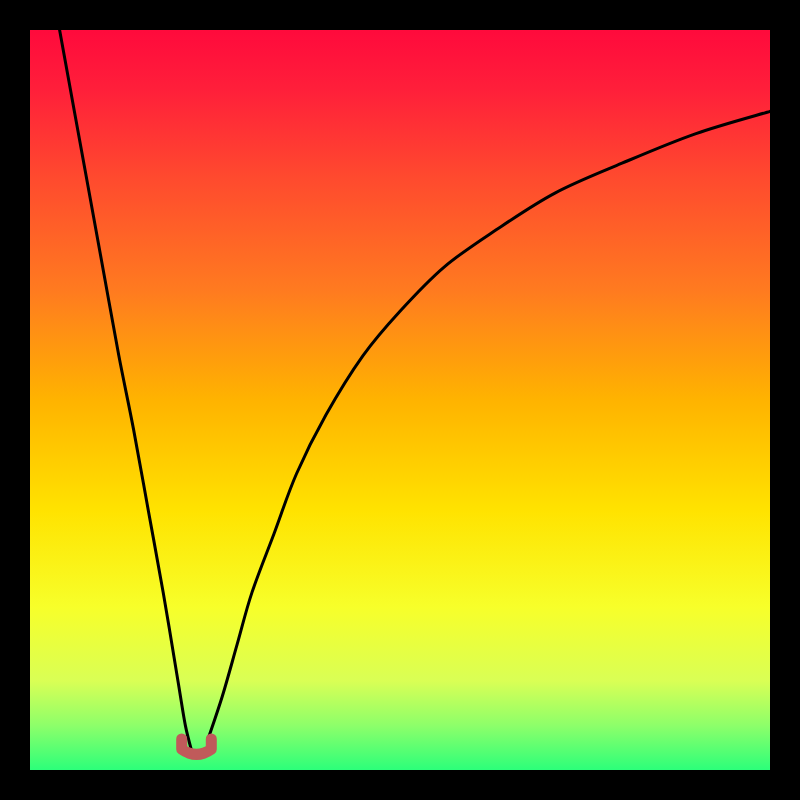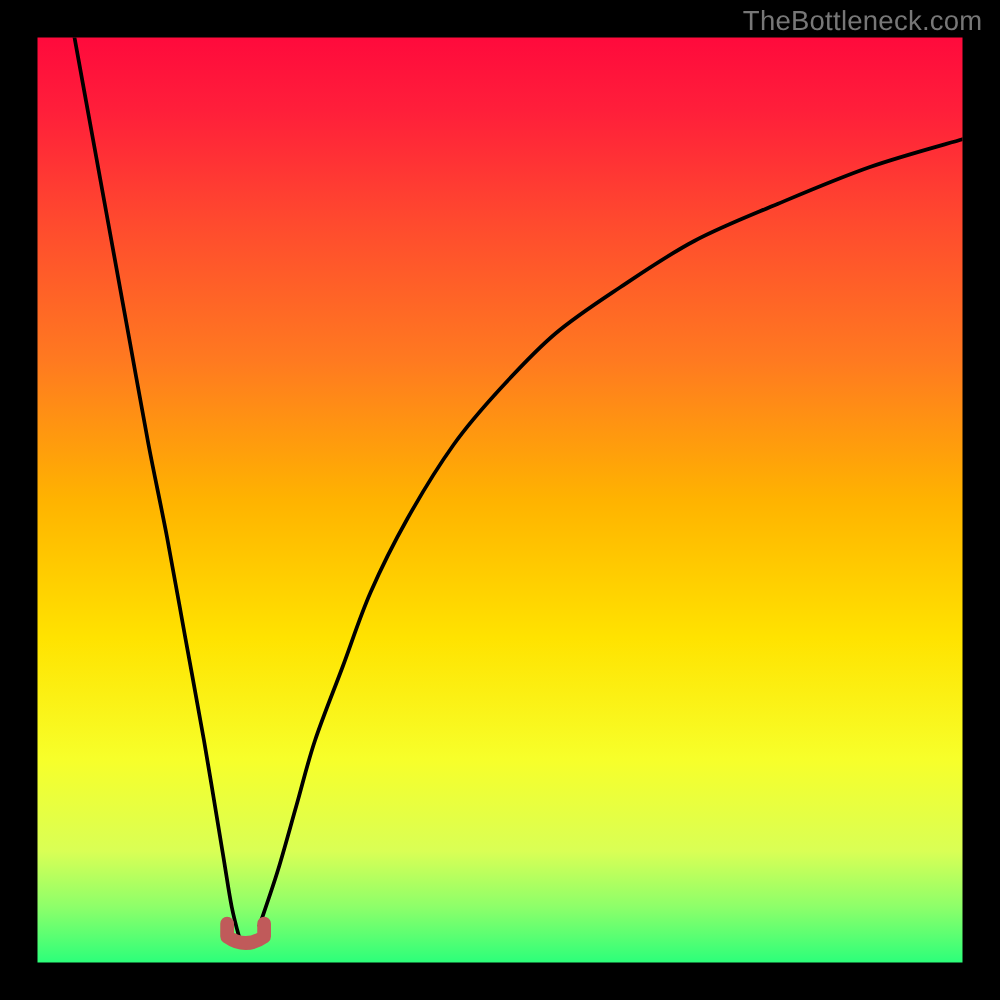--- a/index.html
+++ b/index.html
@@ -56,14 +56,13 @@
 
     <rect id="plot-bg" fill="url(#bg-grad)" x="30" y="30" width="740" height="740"></rect>
 
     <g id="curve-group" clip-path="url(#plot-clip)">
       <path id="left-branch" fill="none" stroke-width="3" stroke-linecap="round" d="M 59.6 30 C 62.06666666666667 43.56666666666666 69.46666666666667 84.26666666666667 74.4 111.39999999999999 C 79.33333333333334 138.53333333333333 84.26666666666667 165.66666666666666 89.2 192.79999999999998 C 94.13333333333334 219.9333333333333 99.06666666666666 247.0666666666666 104 274.19999999999993 C 108.93333333333334 301.33333333333326 113.86666666666666 329.69999999999993 118.8 355.59999999999997 C 123.73333333333333 381.5 128.66666666666669 403.70000000000005 133.60000000000002 429.6 C 138.53333333333336 455.5 143.46666666666667 483.8666666666667 148.4 511 C 153.33333333333334 538.1333333333333 158.26666666666665 564.0333333333333 163.2 592.4 C 168.13333333333333 620.7666666666667 174.3 659 178 681.2 C 181.7 703.4000000000001 182.93333333333334 713.2666666666667 185.4 725.5999999999999 C 187.86666666666667 737.9333333333332 191.56666666666666 750.2666666666667 192.8 755.1999999999999" stroke="#000000"></path>
       <path id="right-branch" fill="none" stroke-width="3" stroke-linecap="round" d="M 207.6 740.4 C 210.06666666666666 733 217.46666666666667 712.0333333333333 222.4 696 C 227.33333333333334 679.9666666666667 232.26666666666668 661.4666666666666 237.20000000000002 644.1999999999999 C 242.13333333333335 626.9333333333333 245.83333333333331 610.9 252 592.4 C 258.1666666666667 573.9 266.80000000000007 552.9333333333333 274.20000000000005 533.1999999999999 C 281.6 513.4666666666666 287.76666666666665 493.73333333333335 296.4 474 C 305.0333333333333 454.26666666666665 314.9 434.53333333333336 326 414.8 C 337.1 395.06666666666666 350.6666666666667 372.8666666666666 363 355.59999999999997 C 375.3333333333333 338.3333333333333 386.43333333333334 326 400 311.2 C 413.56666666666666 296.4 428.3666666666667 280.3666666666666 444.40000000000003 266.79999999999995 C 460.4333333333334 253.2333333333333 477.7 242.13333333333333 496.2 229.8 C 514.6999999999999 217.4666666666667 534.4333333333333 203.89999999999998 555.4 192.79999999999998 C 576.3666666666667 181.7 598.5666666666666 173.06666666666672 622 163.20000000000005 C 645.4333333333334 153.33333333333337 671.3333333333334 142.23333333333338 696 133.60000000000002 C 720.6666666666666 124.96666666666668 757.6666666666666 115.1 770 111.39999999999999" stroke="#000000"></path>
       <path id="dip-marker" fill="none" stroke-width="11" stroke-linecap="round" stroke-linejoin="round" d="M 181.7 738.92 L 181.7 749.28 Q 196.5 759.64 211.29999999999998 749.28 L 211.29999999999998 738.92" stroke="#c05a5a"></path>
     </g>
   </svg>
 
-  <div class="watermark">TheBottleneck.com</div>
 </div>
 
 </body></html>

